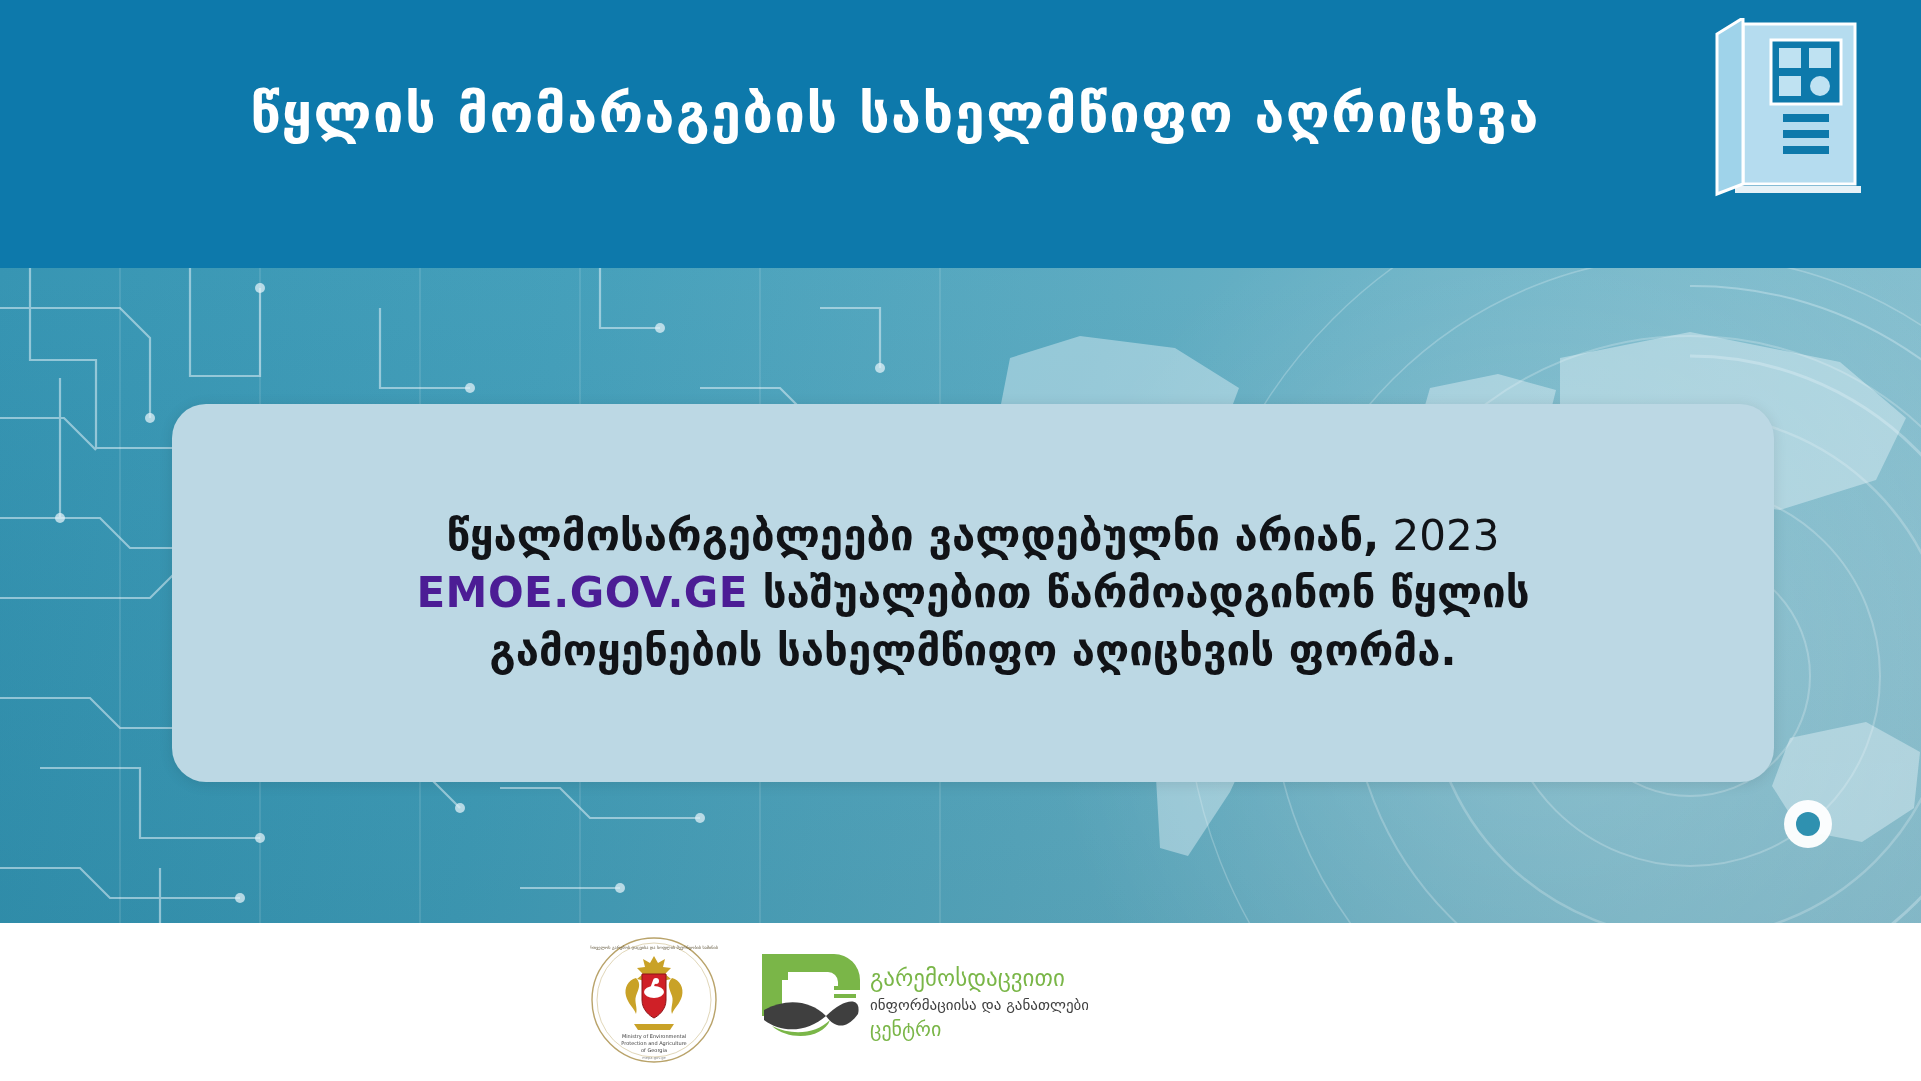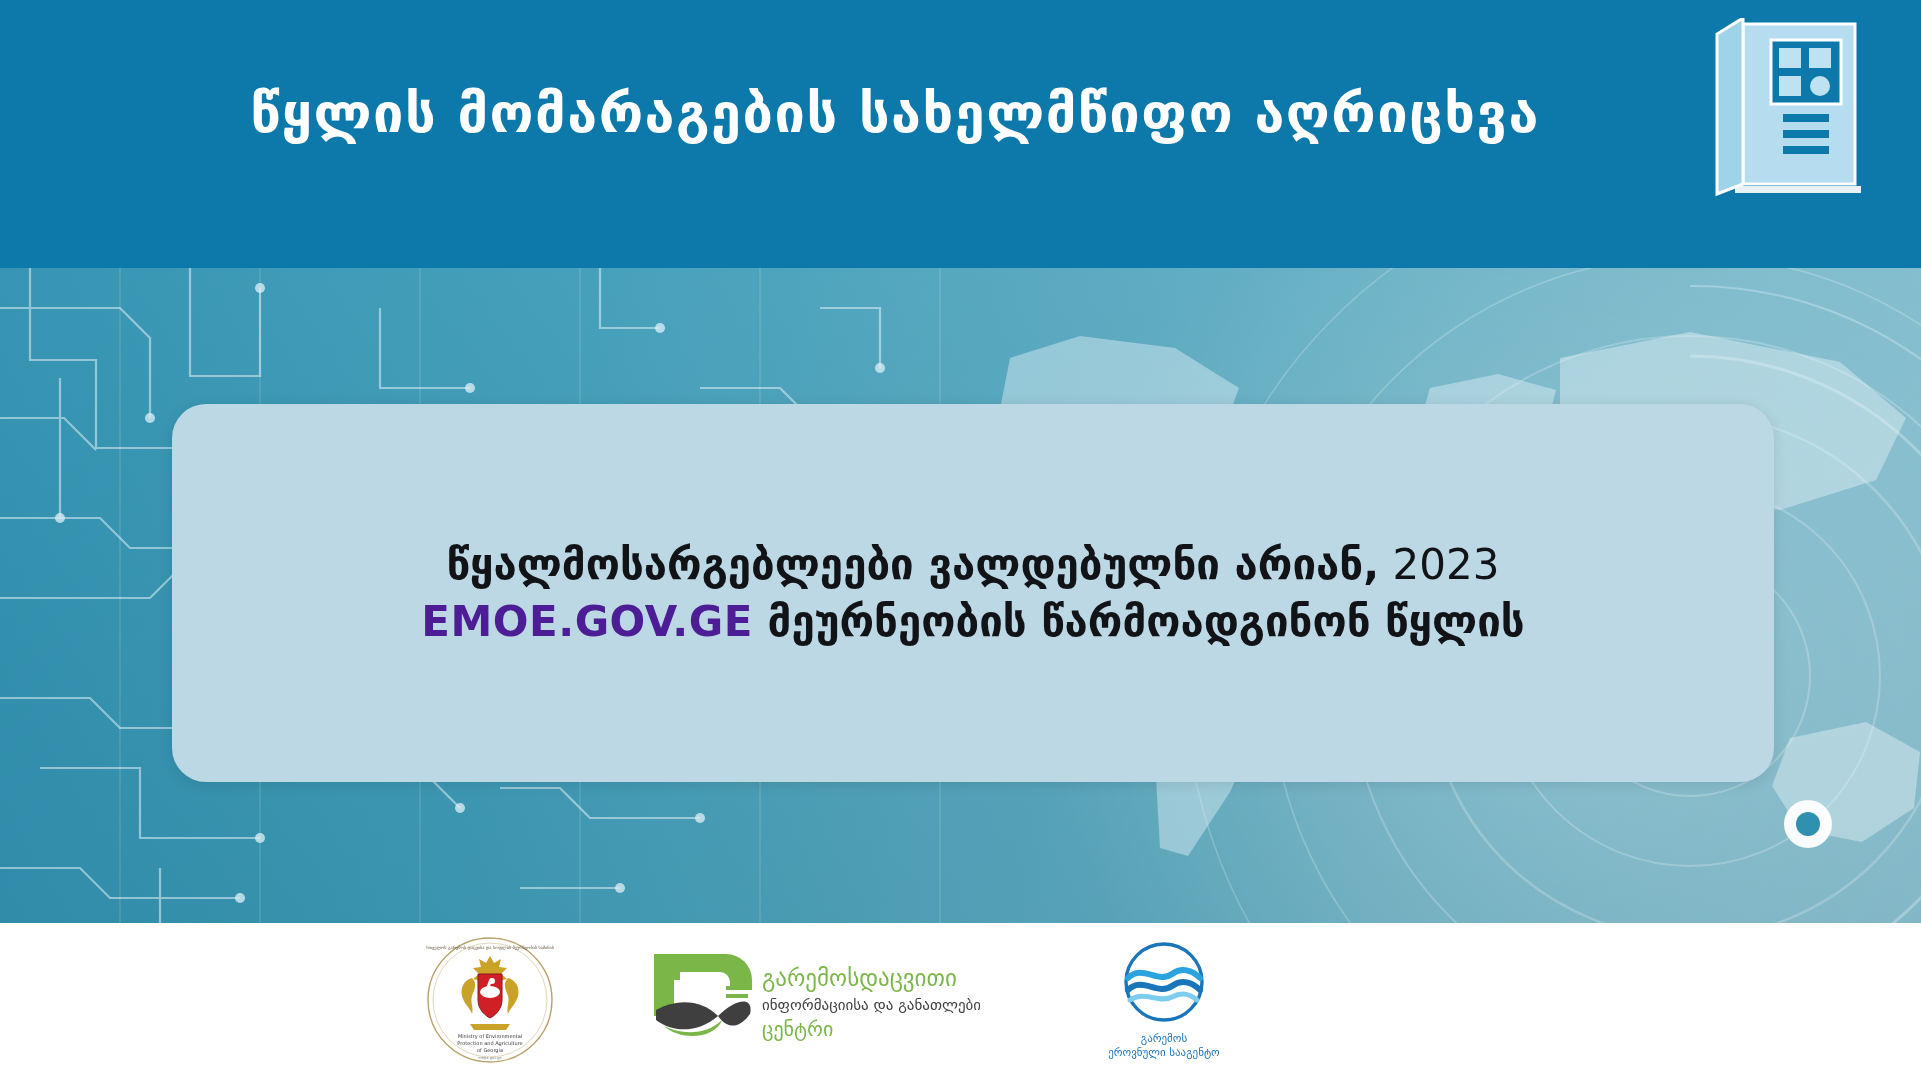--- a/index.html
+++ b/index.html
@@ -114,21 +114,21 @@
   .footer {
     position: absolute;
     left: 0;
     top: 923px;
     width: 1678px;
     height: 158px;
     background: #ffffff;
     display: flex;
     align-items: center;
     justify-content: center;
-    gap: 96px;
+    gap: 40px;
   }
   .logo { position: relative; }
   .logo-seal      { width: 128px; height: 128px; }
   .logo-eiec      { width: 330px; height: 104px; }
   .logo-nea       { width: 176px; height: 124px; }
 </style>
 </head>
 <body>
 
 <div id="poster">
@@ -268,22 +268,23 @@
         </g>
       </g>
     </svg>
 
     <div class="content-card" style="position:absolute; left:172px; top:136px;">
       <div class="card-text">
         <span class="line">
           <span class="strong">წყალმოსარგებლეები ვალდებულნი არიან,</span><span class="plain">&nbsp;</span><span class="plain">2023</span>
         </span>
         <span class="line">
-          <span class="link-url">EMOE.GOV.GE</span><span class="strong">&nbsp;</span><span class="strong">მეურნეობის წარმოადგინონ წყლის</span>
+          <span class="link-url">EMOE.GOV.GE</span><span class="strong">&nbsp;</span><span class="strong">საშუალებით წარმოადგინონ წყლის</span>
         </span>
+        <span class="line strong">გამოყენების სახელმწიფო აღიცხვის ფორმა.</span>
       </div>
     </div>
   </div>
 
   <div class="footer">
 
     <div class="logo">
       <svg class="logo-seal" viewBox="0 0 128 128">
         <circle cx="64" cy="64" r="62" fill="#ffffff" stroke="#b9a36a" stroke-width="1.4"></circle>
         <circle cx="64" cy="64" r="57" fill="#ffffff" stroke="#d8cba6" stroke-width="0.8"></circle>
@@ -331,26 +332,15 @@
         <path d="M68 68 c18 -18 36 -20 32 -2 c-10 14 -22 16 -32 2z" fill="#3f3f3f"></path>
 
         <path d="M14 78 c20 10 44 8 58 -6 c-6 18 -40 22 -58 6z" fill="#7ab648"></path>
 
         <text x="112" y="38" font-size="23" fill="#7ab648">გარემოსდაცვითი</text>
         <text x="112" y="62" font-size="15" fill="#3f3f3f">ინფორმაციისა და განათლების</text>
         <text x="112" y="88" font-size="20" fill="#7ab648">ცენტრი</text>
       </svg>
     </div>
 
-    <div class="logo">
-      <svg class="logo-nea" viewBox="0 0 176 124">
-        <circle cx="88" cy="44" r="38" fill="none" stroke="#1b75bb" stroke-width="3.4"></circle>
-
-        <path d="M52 40 c14 -14 30 6 44 -4 c10 -7 20 -4 28 4" fill="none" stroke="#2aa3df" stroke-width="6" stroke-linecap="round"></path>
-        <path d="M52 52 c14 -14 30 6 44 -4 c10 -7 20 -4 28 4" fill="none" stroke="#1b75bb" stroke-width="6" stroke-linecap="round"></path>
-        <path d="M54 62 c14 -10 30 4 42 -3 c9 -5 18 -3 25 3" fill="none" stroke="#7fcdee" stroke-width="5" stroke-linecap="round"></path>
-        <text x="88" y="104" font-size="11" fill="#1b75bb" text-anchor="middle">გარემოს</text>
-        <text x="88" y="118" font-size="11" fill="#1b75bb" text-anchor="middle">ეროვნული სააგენტო</text>
-      </svg>
-    </div>
 
   </div>
 </div>
 
 </body></html>

